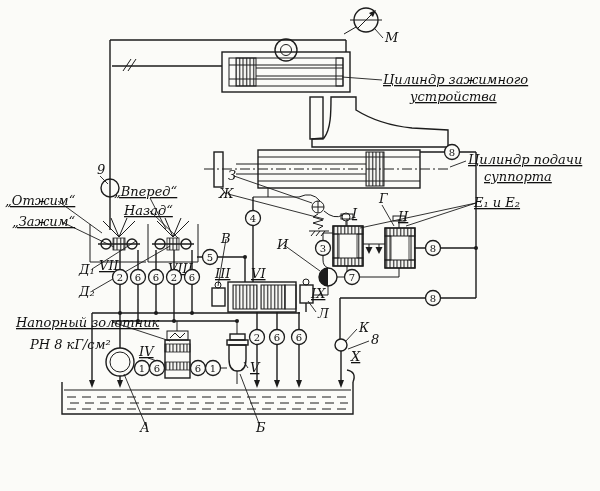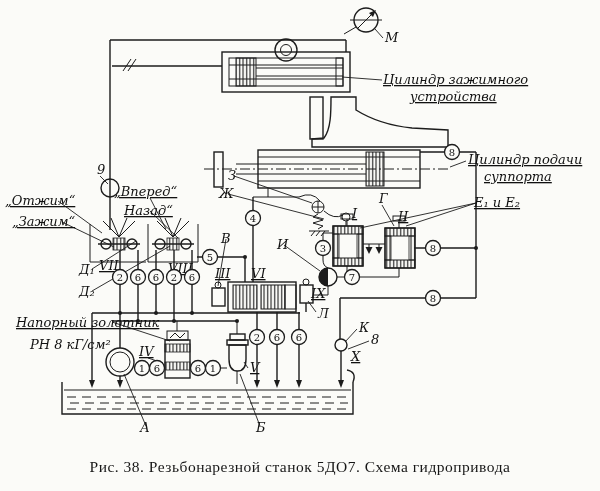--- a/index.html
+++ b/index.html
@@ -327,14 +327,13 @@
           <circle cx="277" cy="337" r="7.5" fill="#fbfbf8" stroke="#1c1c1c" stroke-width="1.3"></circle>
           <text x="277" y="340.5" class="mk">6</text>
         </g>
         <g>
           <circle cx="299" cy="337" r="7.5" fill="#fbfbf8" stroke="#1c1c1c" stroke-width="1.3"></circle>
           <text x="299" y="340.5" class="mk">6</text>
         </g>
       </g>
 </svg>
 
-<div class="caption">Рис. 38. Резьбонарезной станок 5ДО7. Схема гидропривода</div>
 </div>
 
 </body></html>

